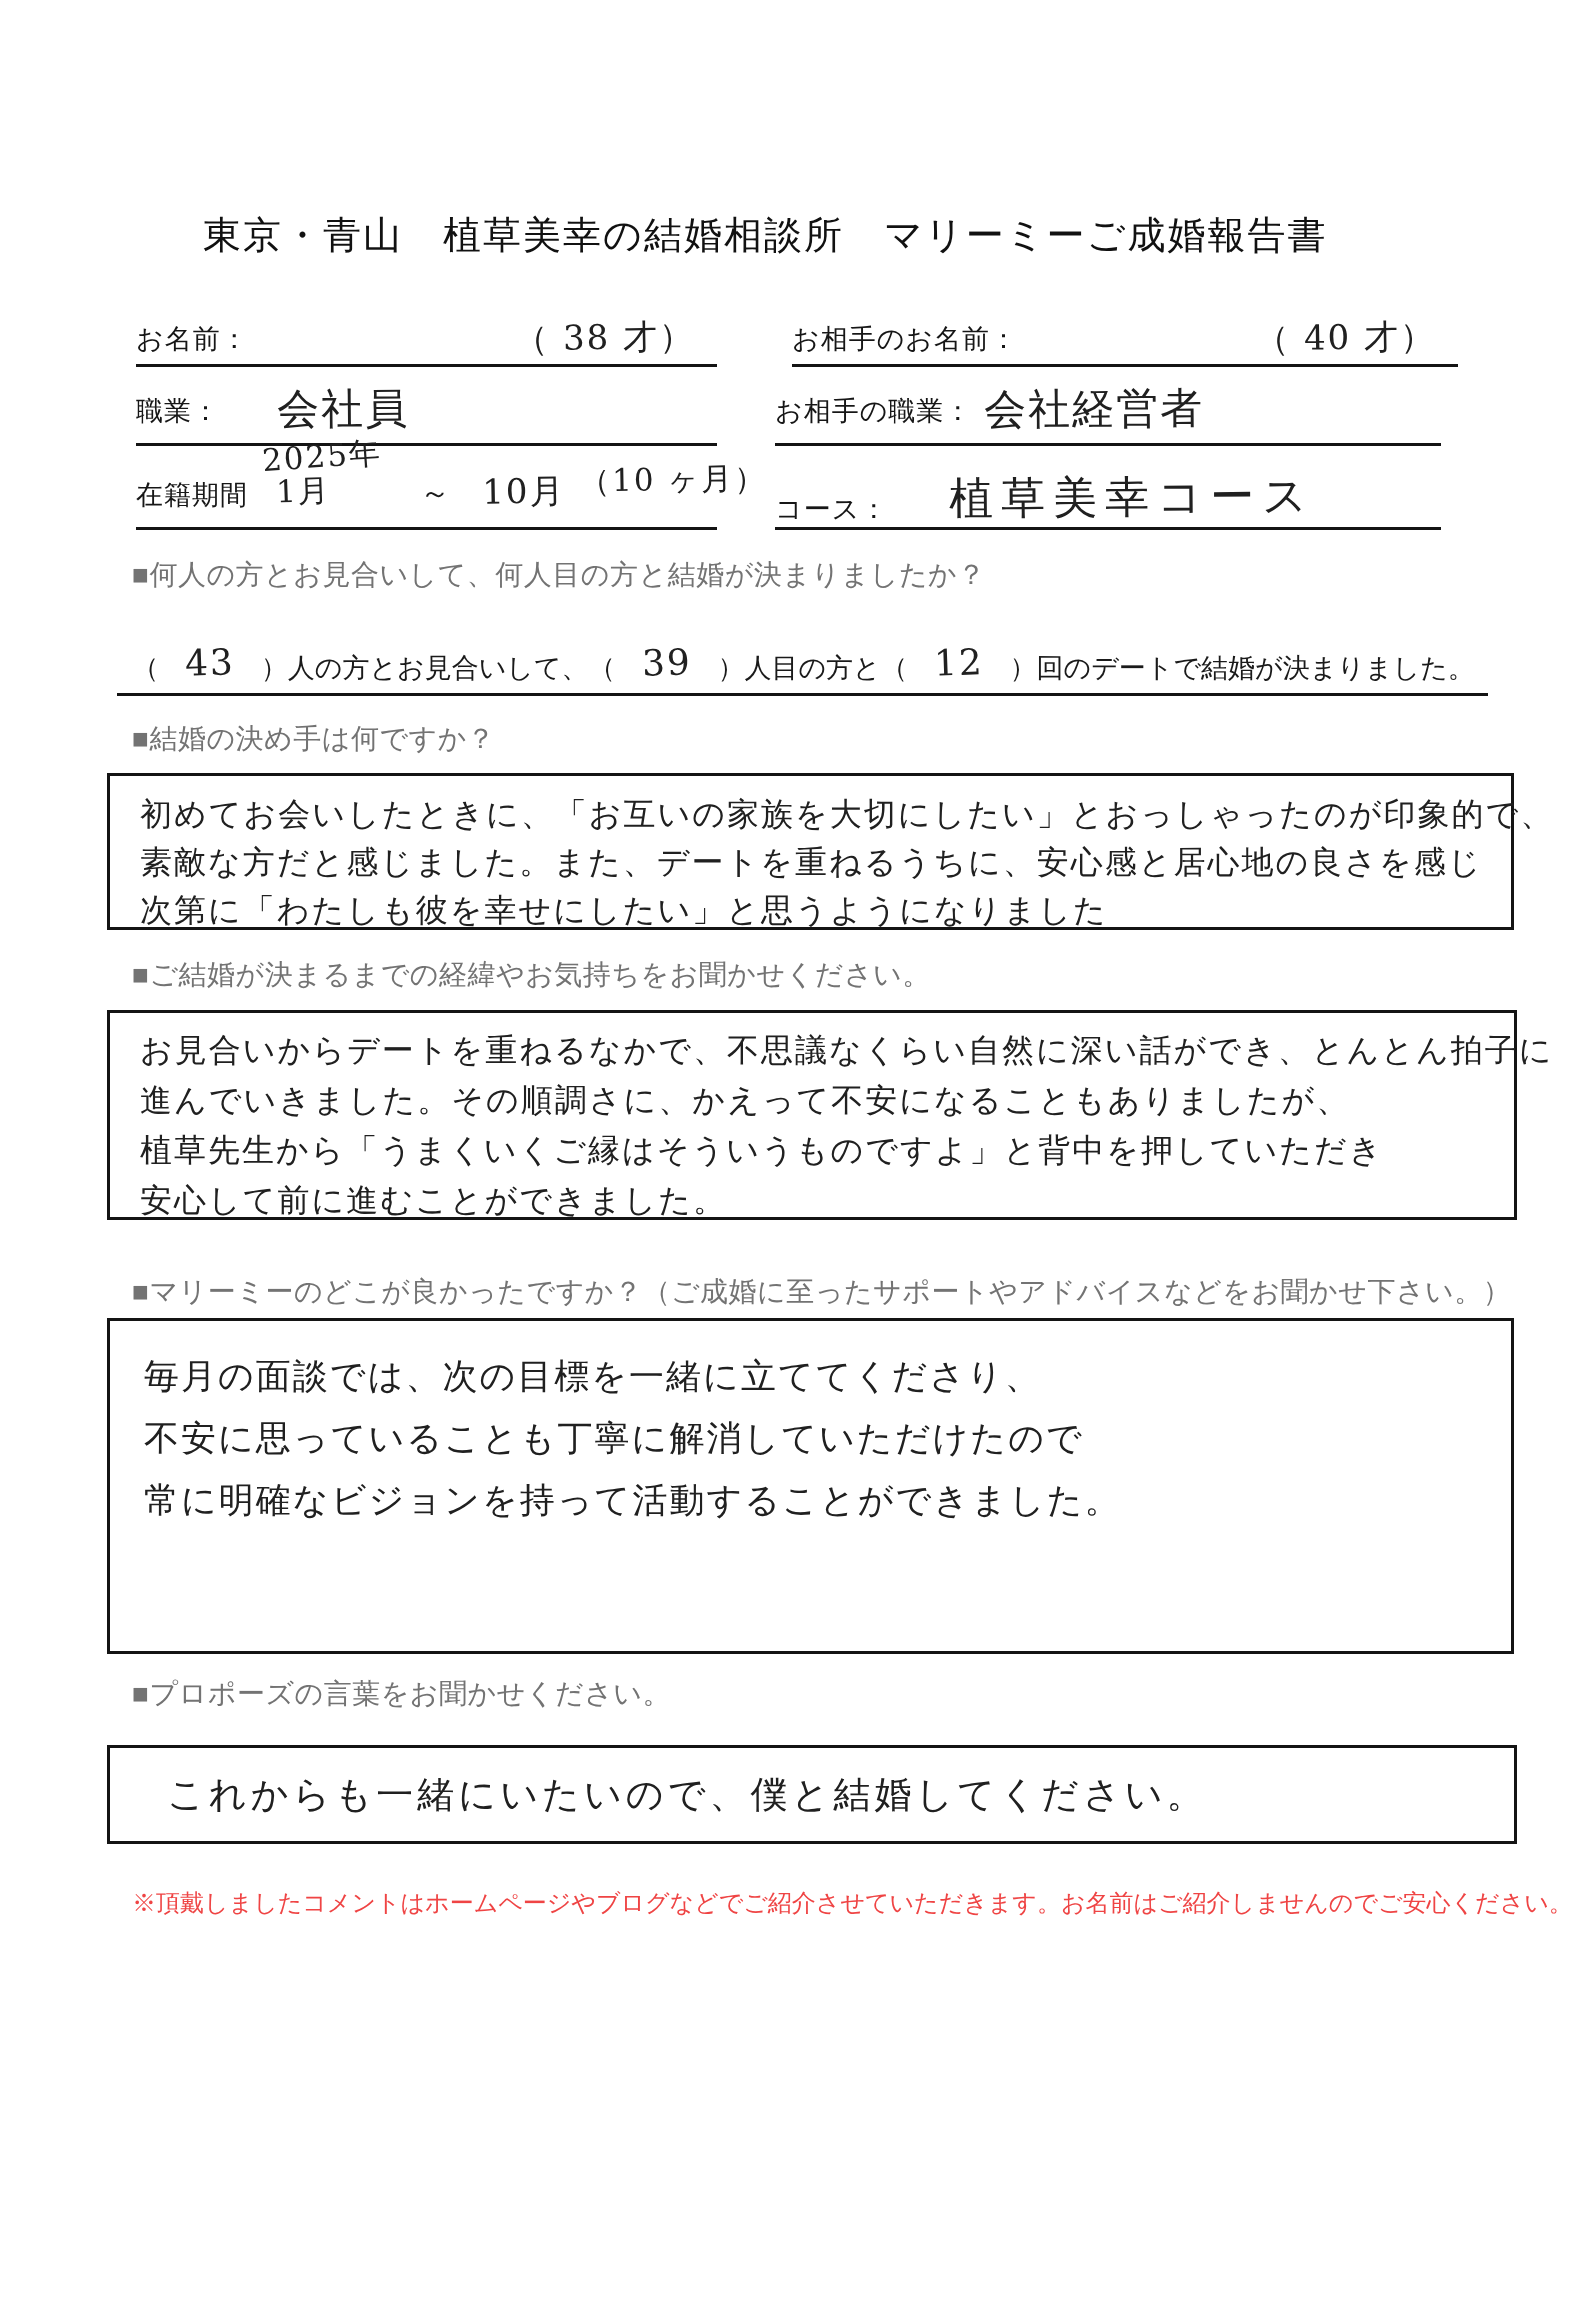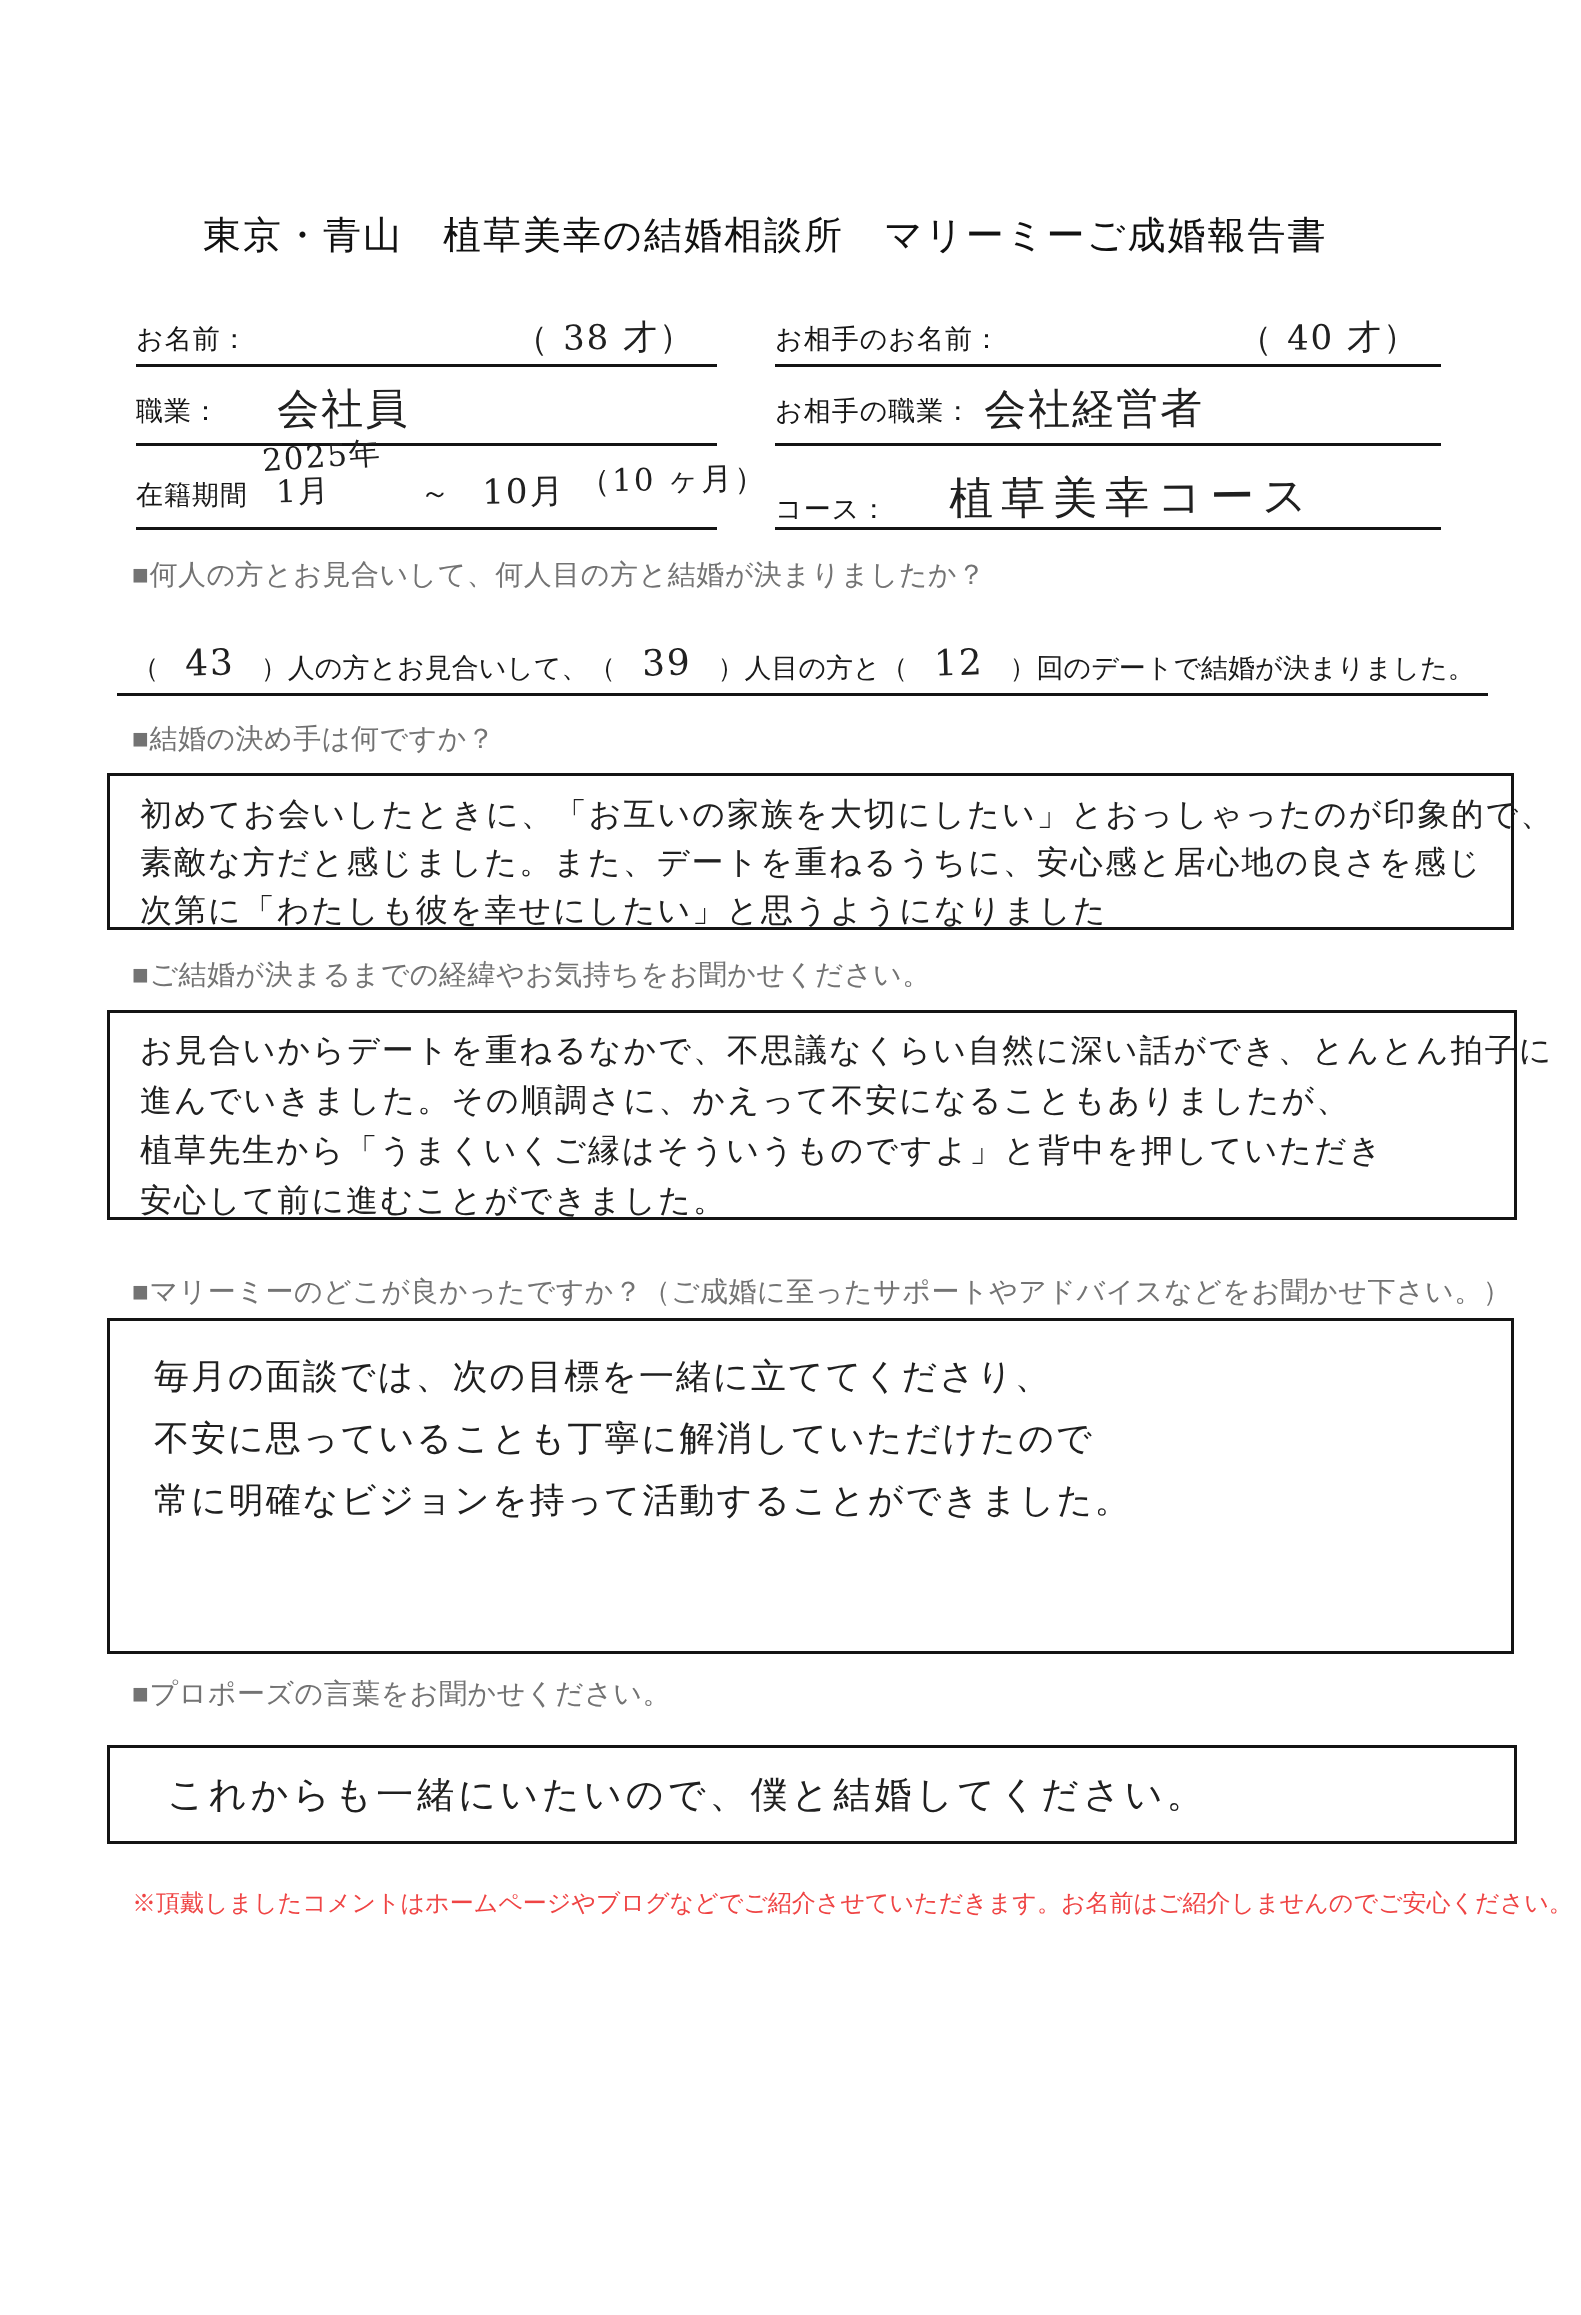--- a/index.html
+++ b/index.html
@@ -21,21 +21,21 @@
   .hw{
     font-family:"DejaVu Serif",serif;color:#202020;letter-spacing:2px;white-space:nowrap;
   }
   
   .fc{
     position:absolute;display:flex;align-items:flex-start;
     border-bottom:3px solid #141414;box-sizing:border-box;
   }
   .fc .lbl{font-size:27px;letter-spacing:1px;white-space:nowrap;}
   .c-name        {left:136px;top:297px;width:581px;height:70px;}
-  .c-pname       {left:775px;top:297px;width:666px;height:70px;}
+  .c-pname       {left:792px;top:297px;width:666px;height:70px;}
   .c-job         {left:136px;top:367px;width:581px;height:79px;}
   .c-pjob        {left:775px;top:367px;width:666px;height:79px;}
   .c-period      {left:136px;top:447px;width:581px;height:83px;}
   .c-course      {left:775px;top:447px;width:666px;height:83px;align-items:flex-end;}
   .pad24{padding-top:24px;} .pad26{padding-top:26px;} .pad30{padding-top:30px;}
   .age{margin-left:auto;margin-right:22px;font-size:34px;padding-top:18px;transform:rotate(-1deg);}
   .jobval{margin-left:57px;font-size:42px;padding-top:14px;transform:rotate(-0.5deg);}
   .pjobval{margin-left:12px;font-size:42px;padding-top:14px;transform:rotate(-0.5deg);}
   .datestack{display:inline-flex;flex-direction:column;margin-left:14px;margin-top:-8px;font-size:31px;line-height:34px;}
   .datestack .y{transform:rotate(-4deg);}
@@ -52,21 +52,21 @@
   .rule-answer{left:117px;top:693px;width:1371px;}
   
   .box{
     position:absolute;border:3px solid #141414;box-sizing:border-box;background:transparent;
   }
   .box .hw-line{white-space:nowrap;}
   .box1{left:107px;top:773px;width:1407px;height:157px;padding:14px 16px 0 30px;}
   .box1 .hw-line{font-size:32px;line-height:48px;}
   .box2{left:107px;top:1010px;width:1410px;height:210px;padding:12px 16px 0 30px;}
   .box2 .hw-line{font-size:32px;line-height:50px;}
-  .box3{left:107px;top:1318px;width:1407px;height:336px;padding:24px 16px 0 44px;}
+  .box3{left:107px;top:1318px;width:1407px;height:336px;padding:24px 16px 0 34px;}
   .box3 .hw-line{font-size:35px;line-height:62px;}
   .box4{left:107px;top:1745px;width:1410px;height:99px;display:flex;align-items:center;padding-left:57px;}
   .box4 .hw-line{font-size:37px;letter-spacing:4px;}
   
   .qh1{top:556px;} .qh2{top:720px;} .qh3{top:956px;} .qh4{top:1273px;} .qh5{top:1675px;}
   .footer{
     position:absolute;left:132px;top:1887px;font-size:24px;letter-spacing:0px;color:#ef4444;white-space:nowrap;
   }
 </style>
 </head>

